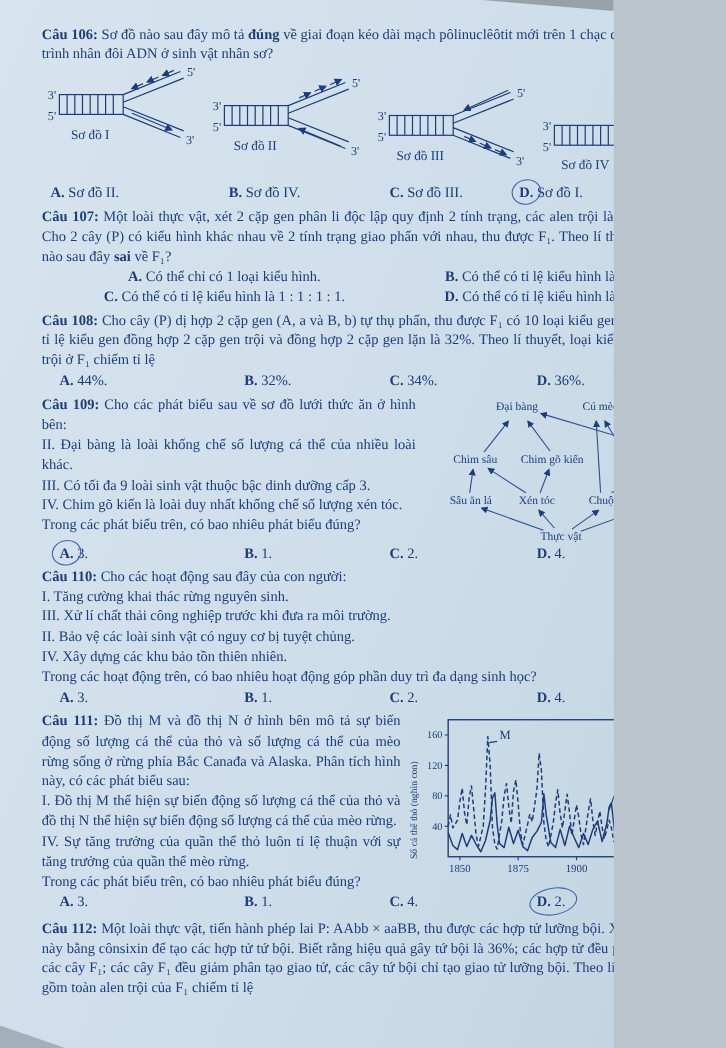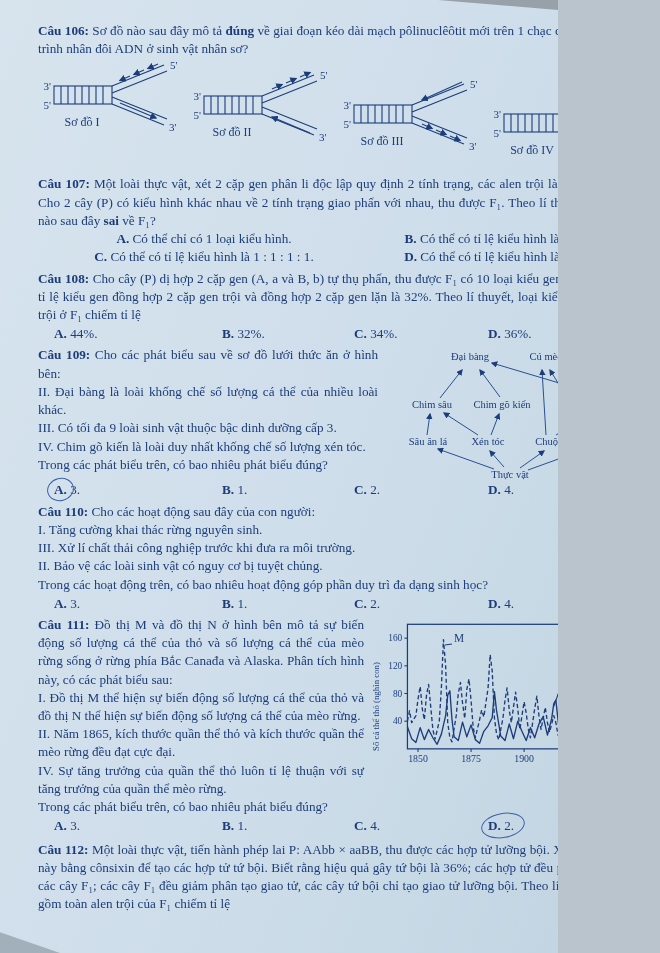--- a/index.html
+++ b/index.html
@@ -151,20 +151,26 @@
             </g>
             <text x="13" y="30" font-size="11" text-anchor="end">3'</text>
             <text x="13" y="49" font-size="11" text-anchor="end">5'</text>
             <text x="132" y="9" font-size="11">5'</text>
             <text x="131" y="71" font-size="11">3'</text>
             <text x="44" y="66" font-size="12" text-anchor="middle">Sơ đồ IV</text>
           </svg>
         </div>
       </div>
 
+      <div class="opts4 q106o">
+        <span class="opt"><b class="okey">A.</b> <span>Sơ đồ II.</span></span>
+        <span class="opt"><b class="okey">B.</b> <span>Sơ đồ IV.</span></span>
+        <span class="opt"><b class="okey">C.</b> <span>Sơ đồ III.</span></span>
+        <span class="opt"><b class="okey circle-sm">D.</b> <span>Sơ đồ I.</span></span>
+      </div>
     </div>
 
     <div class="q">
       <div><span class="qlabel">Câu 107:</span><span> Một loài thực vật, xét 2 cặp gen phân li độc lập quy định 2 tính trạng, các alen trội là trội hoàn toàn. Cho 2 cây (P) có kiểu hình khác nhau về 2 tính trạng giao phấn với nhau, thu được F₁. Theo lí thuyết, phát biểu nào sau đây </span><b class="inline">sai</b><span> về F₁?</span></div>
       <div class="opts2">
         <span class="opt"><b class="okey">A.</b> <span>Có thể chỉ có 1 loại kiểu hình.</span></span>
         <span class="opt"><b class="okey">B.</b> <span>Có thể có tỉ lệ kiểu hình là 3 : 1.</span></span>
         <span class="opt"><b class="okey">C.</b> <span>Có thể có tỉ lệ kiểu hình là 1 : 1 : 1 : 1.</span></span>
         <span class="opt"><b class="okey">D.</b> <span>Có thể có tỉ lệ kiểu hình là 1 : 1.</span></span>
       </div>
@@ -230,20 +236,21 @@
         <span class="opt"><b class="okey">D.</b> <span>4.</span></span>
       </div>
     </div>
 
     <div class="q">
       <div><span class="qlabel">Câu 110:</span><span> Cho các hoạt động sau đây của con người:</span></div>
       <div class="items">
         <p>I. Tăng cường khai thác rừng nguyên sinh.</p>
         <p>III. Xử lí chất thải công nghiệp trước khi đưa ra môi trường.</p>
         <p>II. Bảo vệ các loài sinh vật có nguy cơ bị tuyệt chủng.</p>
+        <p>IV. Xây dựng các khu bảo tồn thiên nhiên.</p>
       </div>
       <div>Trong các hoạt động trên, có bao nhiêu hoạt động góp phần duy trì đa dạng sinh học?</div>
       <div class="opts4">
         <span class="opt"><b class="okey">A.</b> <span>3.</span></span>
         <span class="opt"><b class="okey">B.</b> <span>1.</span></span>
         <span class="opt"><b class="okey">C.</b> <span>2.</span></span>
         <span class="opt"><b class="okey">D.</b> <span>4.</span></span>
       </div>
     </div>
 
@@ -282,21 +289,20 @@
             <text x="189.2608695652174" y="54" font-size="11" fill="#1c3d7a">N</text>
             <line x1="187.2173913043478" y1="58" x2="177" y2="87.11111111111111" stroke="#1c3d7a" stroke-width="1"></line>
             <text transform="translate(9,130) rotate(-90)" font-size="8.5" fill="#1c3d7a">Số cá thể thỏ (nghìn con)</text>
             <text transform="translate(256,157) rotate(-90)" font-size="8.5" fill="#1c3d7a">Số cá thể mèo rừng (nghìn con)</text>
             <text x="226" y="153" font-size="10" fill="#1c3d7a">Năm</text>
           </svg>
       </div>
       <div><span class="qlabel">Câu 111:</span><span> Đồ thị M và đồ thị N ở hình bên mô tả sự biến động số lượng cá thể của thỏ và số lượng cá thể của mèo rừng sống ở rừng phía Bắc Canađa và Alaska. Phân tích hình này, có các phát biểu sau:</span></div>
       <div class="items">
         <p>I. Đồ thị M thể hiện sự biến động số lượng cá thể của thỏ và đồ thị N thể hiện sự biến động số lượng cá thể của mèo rừng.</p>
-        <p>II. Năm 1865, kích thước quần thể thỏ và kích thước quần thể mèo rừng đều đạt cực đại.</p>
         <p>IV. Sự tăng trưởng của quần thể thỏ luôn tỉ lệ thuận với sự tăng trưởng của quần thể mèo rừng.</p>
       </div>
       <div>Trong các phát biểu trên, có bao nhiêu phát biểu đúng?</div>
       <div class="opts4">
         <span class="opt"><b class="okey">A.</b> <span>3.</span></span>
         <span class="opt"><b class="okey">B.</b> <span>1.</span></span>
         <span class="opt"><b class="okey">C.</b> <span>4.</span></span>
         <span class="opt circle-wide"><b class="okey">D.</b> <span>2.</span></span>
       </div>
       <div class="clear"></div>

